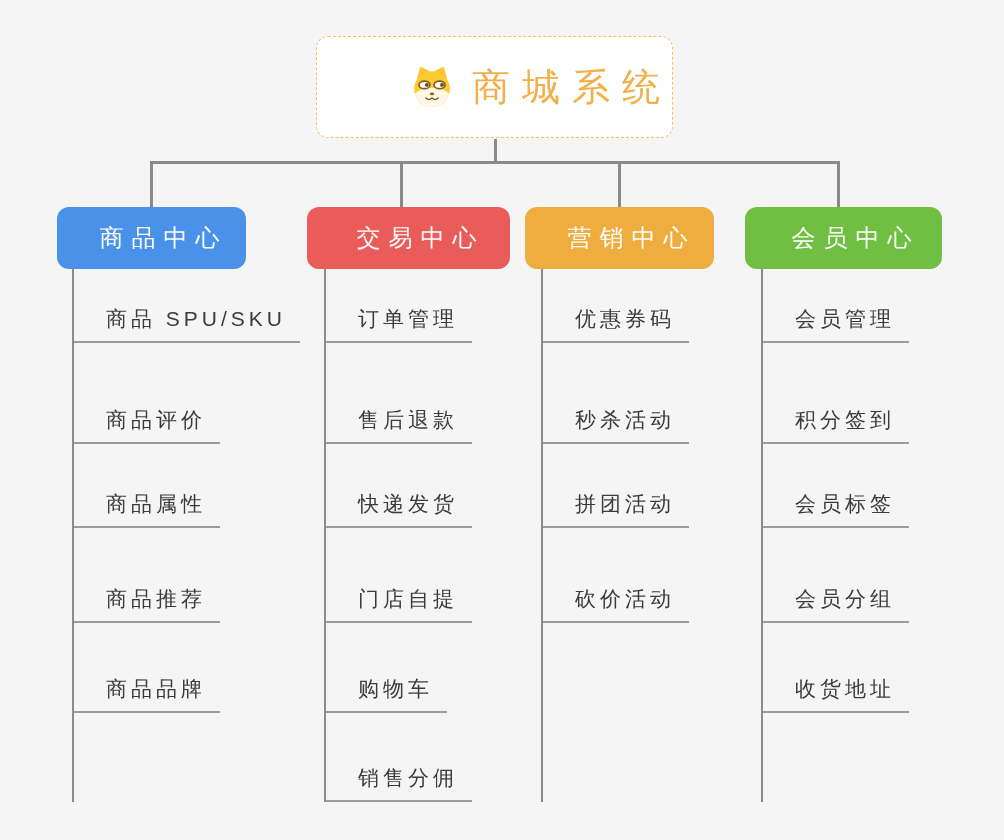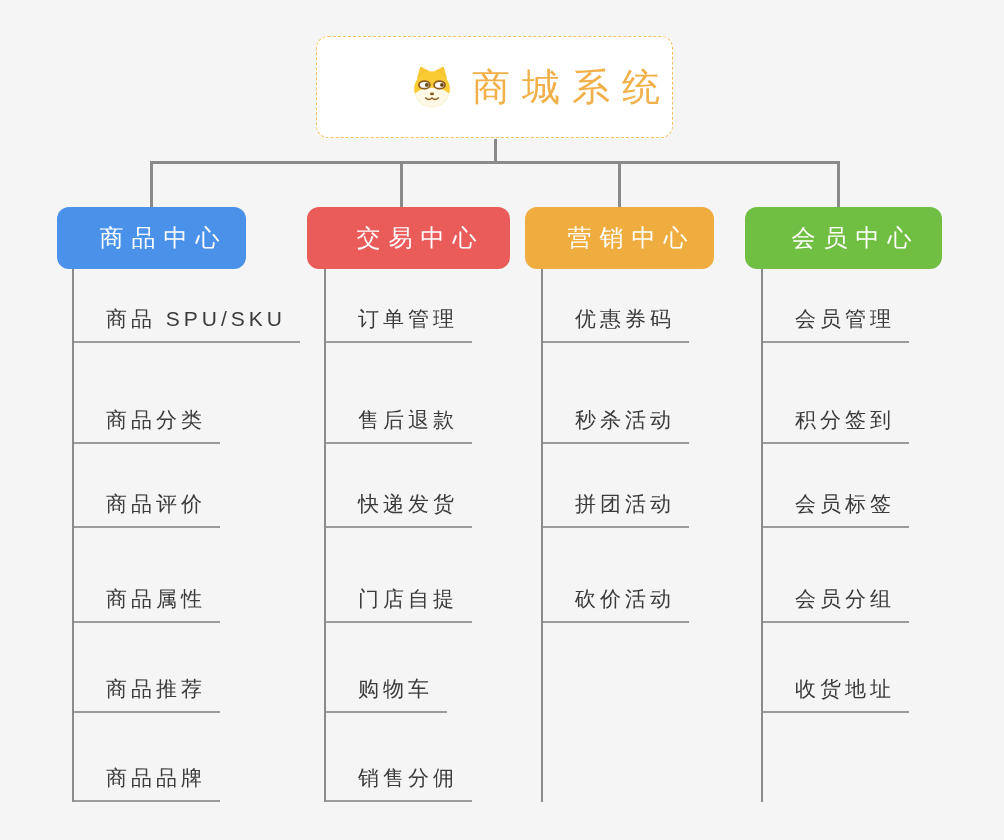--- a/index.html
+++ b/index.html
@@ -86,21 +86,20 @@
   </div>
   <div class="branch-box" style="left: 525px; width: 189px; background: rgb(239, 173, 64);">
     <span>营销中心</span>
   </div>
   <div class="branch-box" style="left: 745px; width: 197px; background: rgb(112, 191, 66);">
     <span>会员中心</span>
   </div>
 
   <div class="trunk" style="left:72px">
     <div class="item">商品 SPU/SKU</div>
-    <div class="item">商品分类</div>
     <div class="item">商品评价</div>
     <div class="item">商品属性</div>
     <div class="item">商品推荐</div>
     <div class="item">商品品牌</div>
   </div>
 
   <div class="trunk" style="left:324px">
     <div class="item">订单管理</div>
     <div class="item">售后退款</div>
     <div class="item">快递发货</div>

